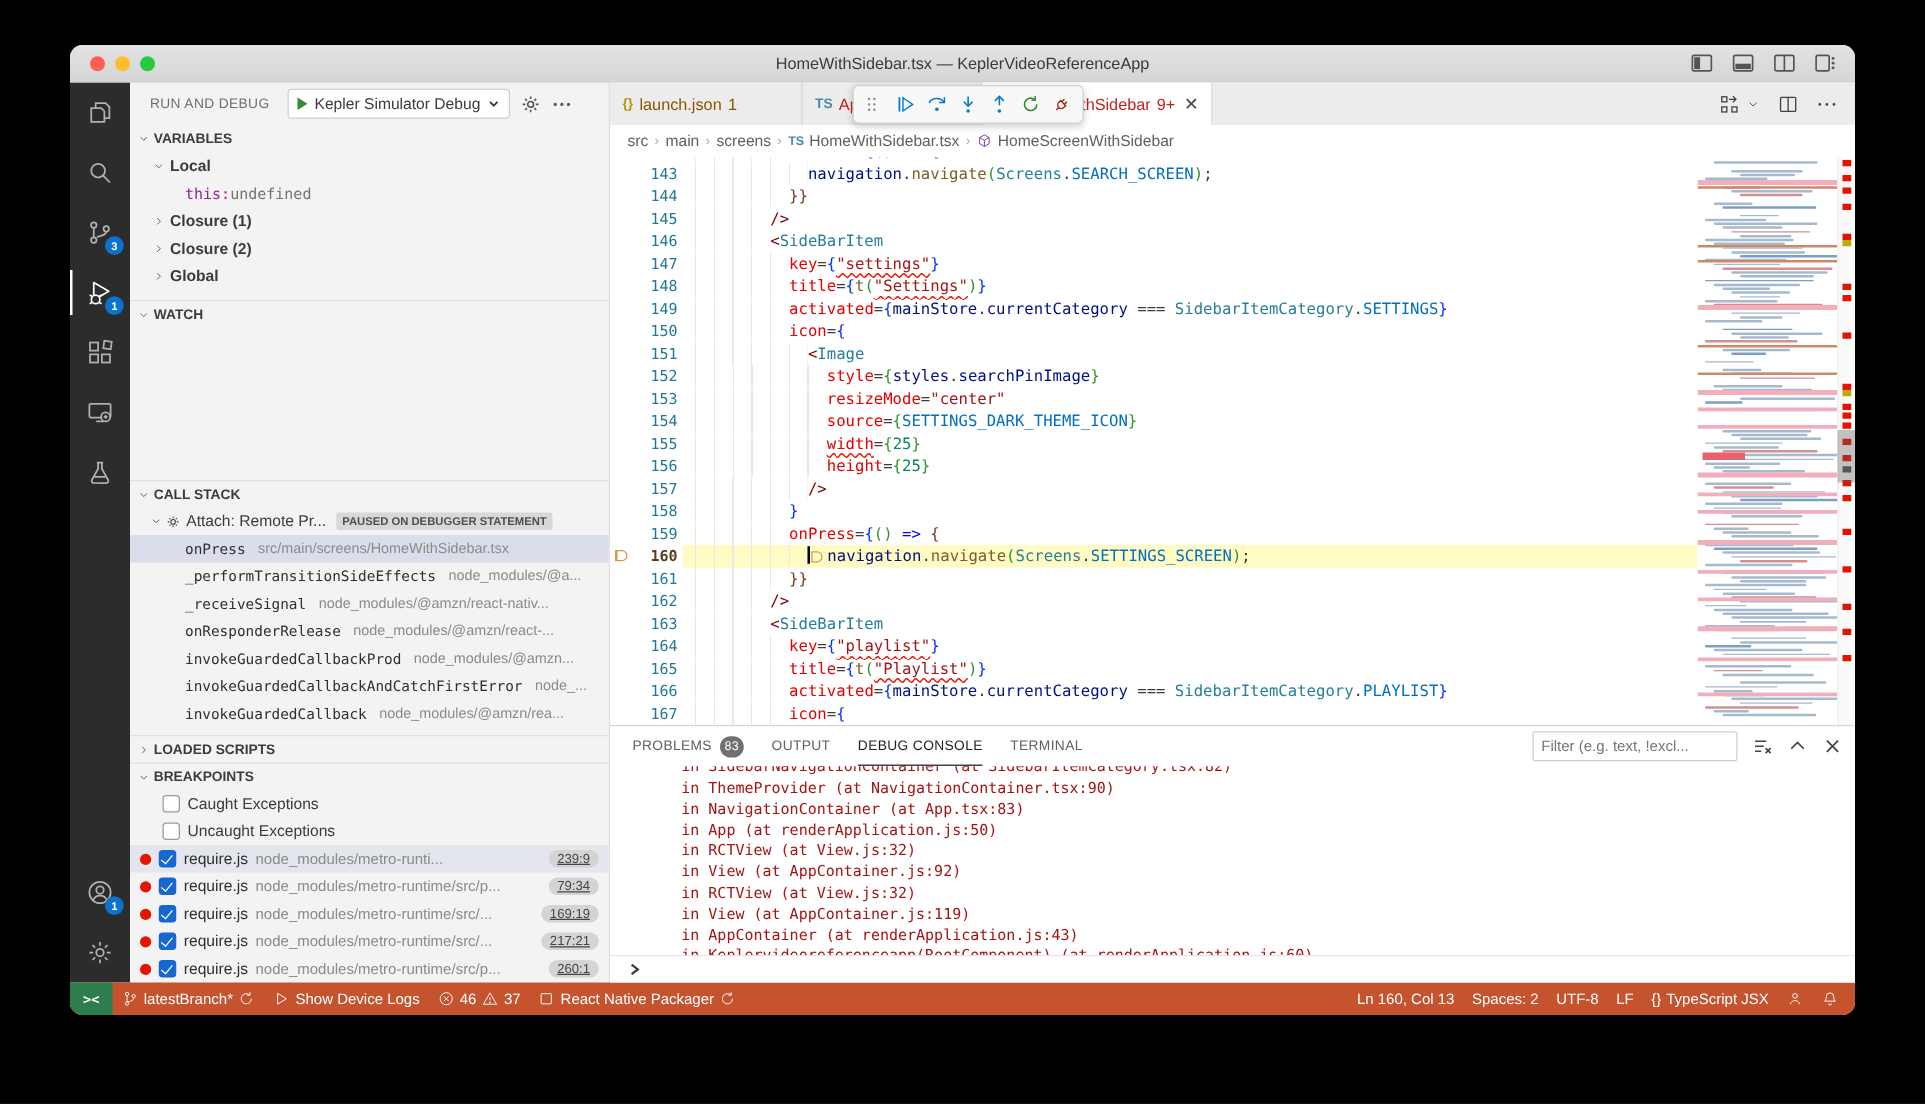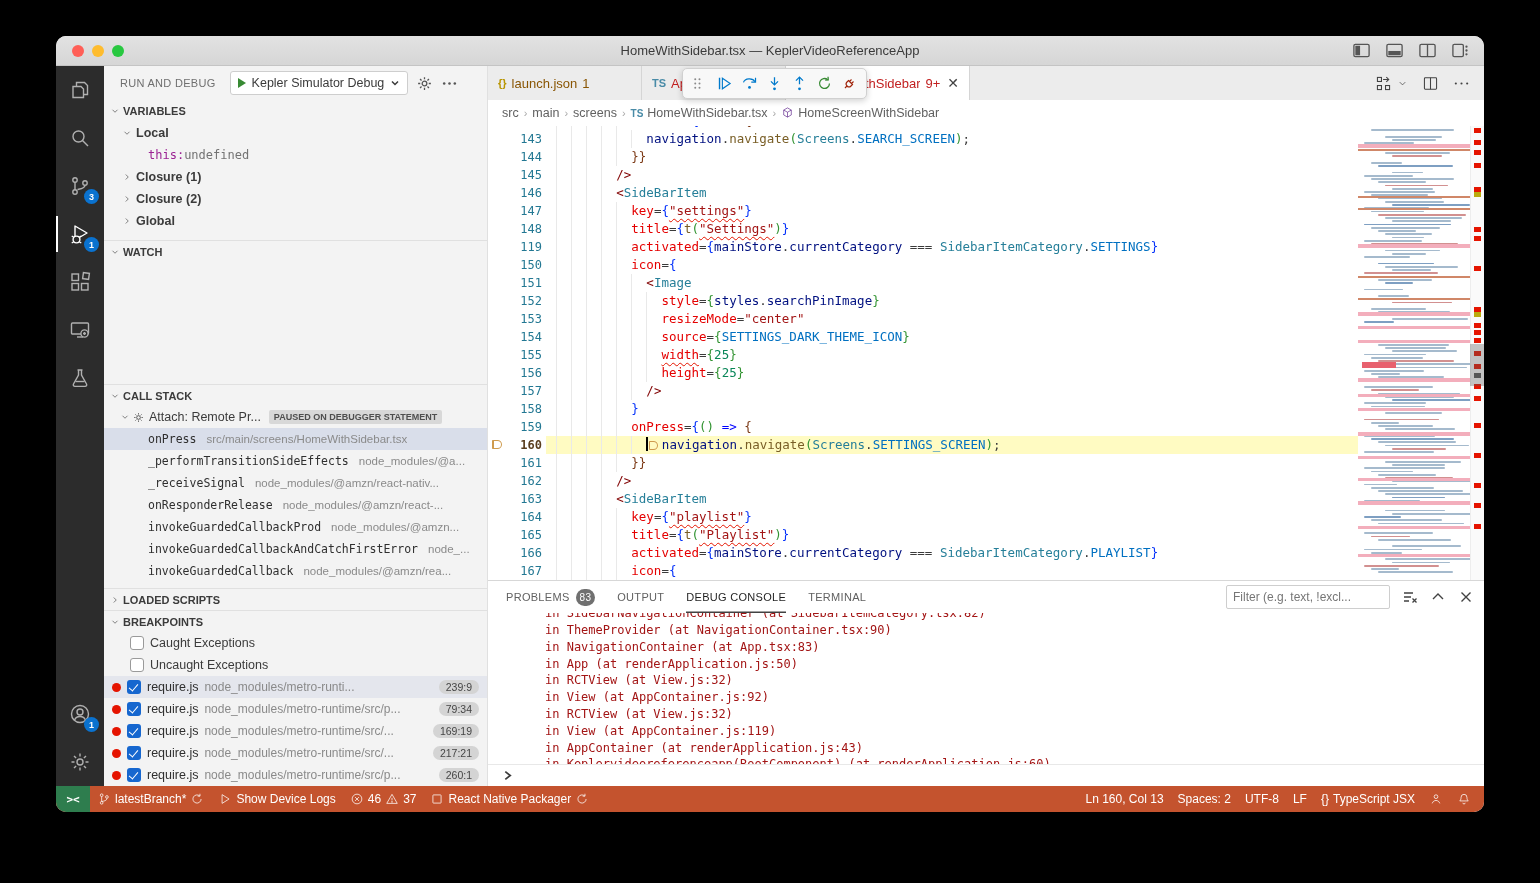--- a/index.html
+++ b/index.html
@@ -50,21 +50,21 @@
   .cs-path{font-size:11.5px;color:#8a8a8a;overflow:hidden;text-overflow:ellipsis;white-space:nowrap;}
   .paused-badge{background:#d8d8d8;color:#4f4f4f;font-size:9px;font-weight:bold;padding:2px 5px;border-radius:2px;margin-left:8px;white-space:nowrap;}
   .bp-row{padding-left:8px;gap:6px;overflow:hidden;}
   .bp-row.hover{background:#e4e6ed;}
   .bp-dot{width:9px;height:9px;border-radius:50%;background:#e51400;flex:0 0 auto;}
   .bp-check{width:14px;height:14px;border-radius:3px;background:#1667cf;flex:0 0 auto;position:relative;}
   .bp-check::after{content:"";position:absolute;left:4px;top:1.5px;width:4px;height:8px;border:solid #fff;border-width:0 1.6px 1.6px 0;transform:rotate(40deg);}
   .cb-empty{width:14px;height:14px;border-radius:3px;background:#fff;border:1px solid #9a9a9a;flex:0 0 auto;}
   .bp-file{font-size:12.5px;color:#2f2f2f;flex:0 0 auto;}
   .bp-path{font-size:12px;color:#8a8a8a;overflow:hidden;text-overflow:ellipsis;white-space:nowrap;flex:1 1 auto;}
-  .loc-badge{background:#d4d4d4;color:#454545;font-size:10.5px;border-radius:8px;padding:1px 7px;margin-right:8px;flex:0 0 auto;}
+  .loc-badge{background:#d4d4d4;color:#454545;font-size:10.5px;border-radius:8px;padding:1px 7px;margin-right:8px;flex:0 0 auto;text-decoration:underline;}
   .bp-act{width:15px;height:15px;color:#424242;flex:0 0 auto;cursor:pointer;}
   
   .editorgroup{flex:1;display:flex;flex-direction:column;min-width:0;position:relative;}
   .tabbar{height:34px;background:#ececec;display:flex;flex:0 0 34px;align-items:stretch;position:relative;}
   .tab{display:flex;align-items:center;gap:5px;padding:0 10px;border-right:1px solid #d5d5d5;font-size:13px;cursor:pointer;white-space:nowrap;overflow:hidden;}
   .tab.active{background:#fff;}
   .tab .ficon{font-weight:bold;font-size:11px;}
   .tab-close{color:#424242;font-size:14px;margin-left:2px;cursor:pointer;}
   .tab-actions{margin-left:auto;display:flex;align-items:center;gap:14px;padding-right:14px;color:#424242;}
   .tab-actions svg{width:17px;height:17px;}
@@ -569,21 +569,21 @@
                 <span class="lnum">147</span>
                 <span class="codebody"><span class="guides" style="width: 75.3px;"></span><span class="ctext" style="margin-left: 75.3px;"><span class="c-attr">key</span><span class="c-p">=</span><span class="c-b1">{</span><span class="c-str sq">"settings"</span><span class="c-b1">}</span></span></span>
               </div>
               <div class="cline">
                 <span class="glyph"></span>
                 <span class="lnum">148</span>
                 <span class="codebody"><span class="guides" style="width: 75.3px;"></span><span class="ctext" style="margin-left: 75.3px;"><span class="c-attr">title</span><span class="c-p">=</span><span class="c-b1">{</span><span class="c-fn">t</span><span class="c-b2">(</span><span class="c-str sq">"Settings"</span><span class="c-b2">)</span><span class="c-b1">}</span></span></span>
               </div>
               <div class="cline">
                 <span class="glyph"></span>
-                <span class="lnum">119</span>
+                <span class="lnum">149</span>
                 <span class="codebody"><span class="guides" style="width: 75.3px;"></span><span class="ctext" style="margin-left: 75.3px;"><span class="c-attr">activated</span><span class="c-p">=</span><span class="c-b1">{</span><span class="c-var">mainStore</span><span class="c-p">.</span><span class="c-var">currentCategory</span><span class="c-p"> === </span><span class="c-tag">SidebarItemCategory</span><span class="c-p">.</span><span class="c-const">SETTINGS</span><span class="c-b1">}</span></span></span>
               </div>
               <div class="cline">
                 <span class="glyph"></span>
                 <span class="lnum">150</span>
                 <span class="codebody"><span class="guides" style="width: 75.3px;"></span><span class="ctext" style="margin-left: 75.3px;"><span class="c-attr">icon</span><span class="c-p">=</span><span class="c-b1">{</span></span></span>
               </div>
               <div class="cline">
                 <span class="glyph"></span>
                 <span class="lnum">151</span>

